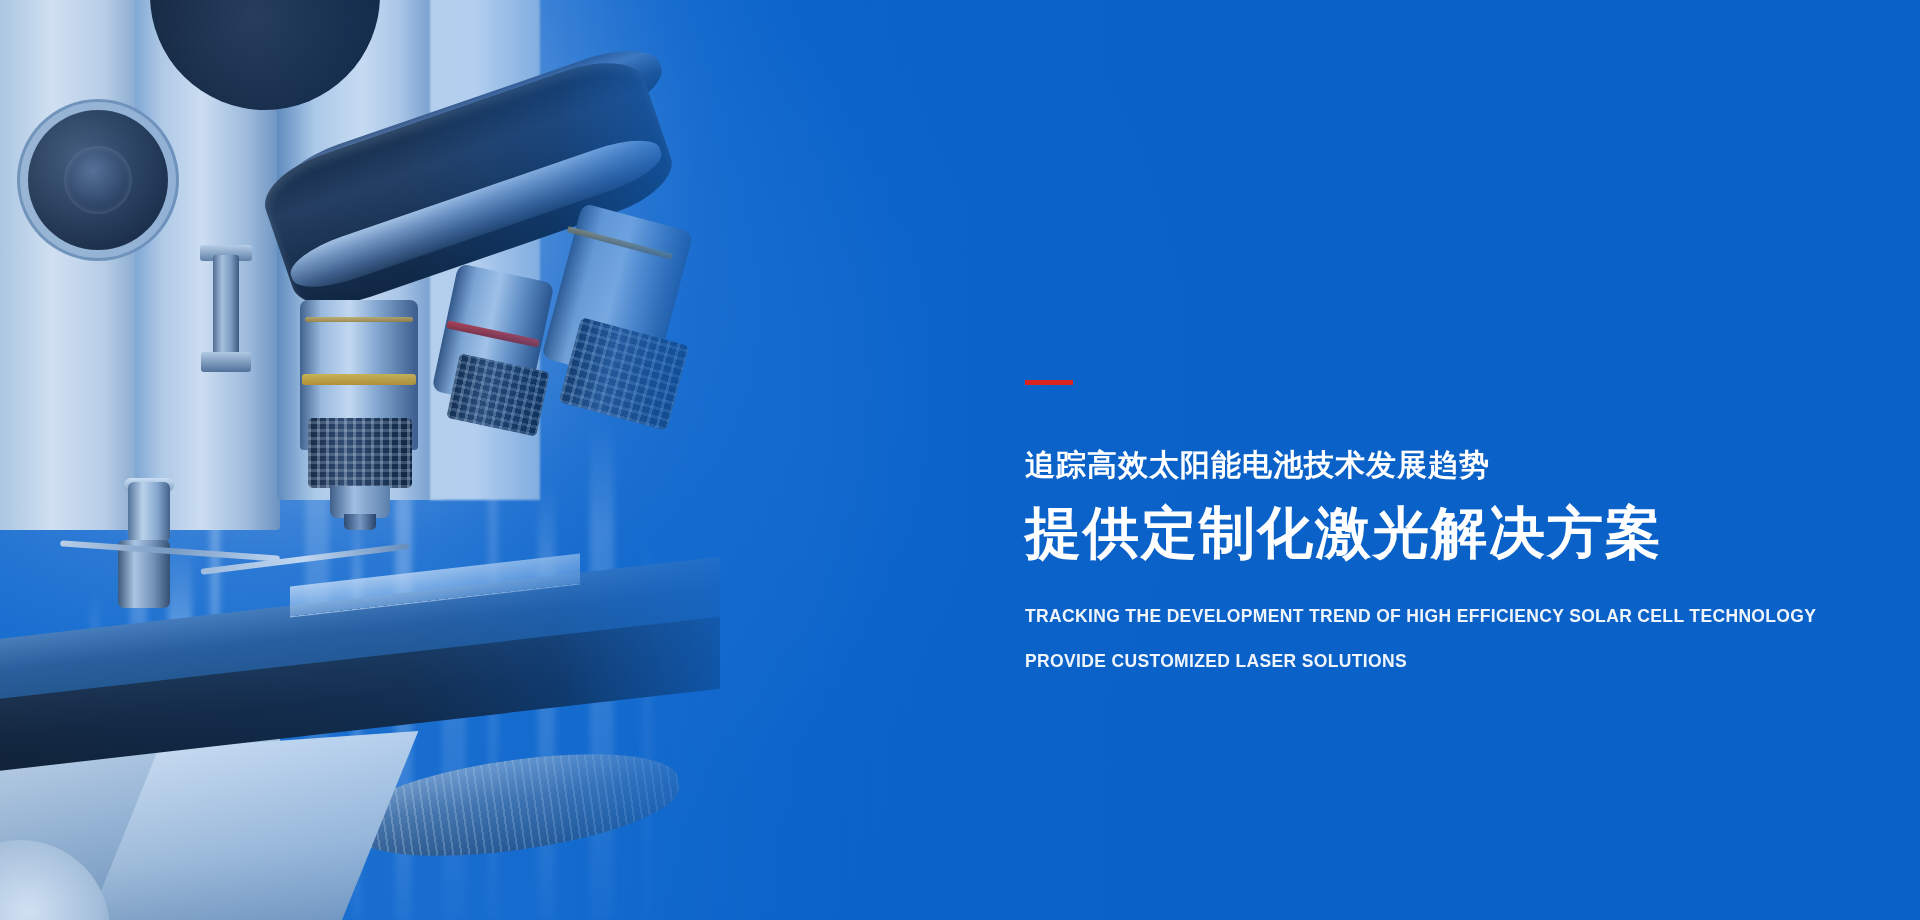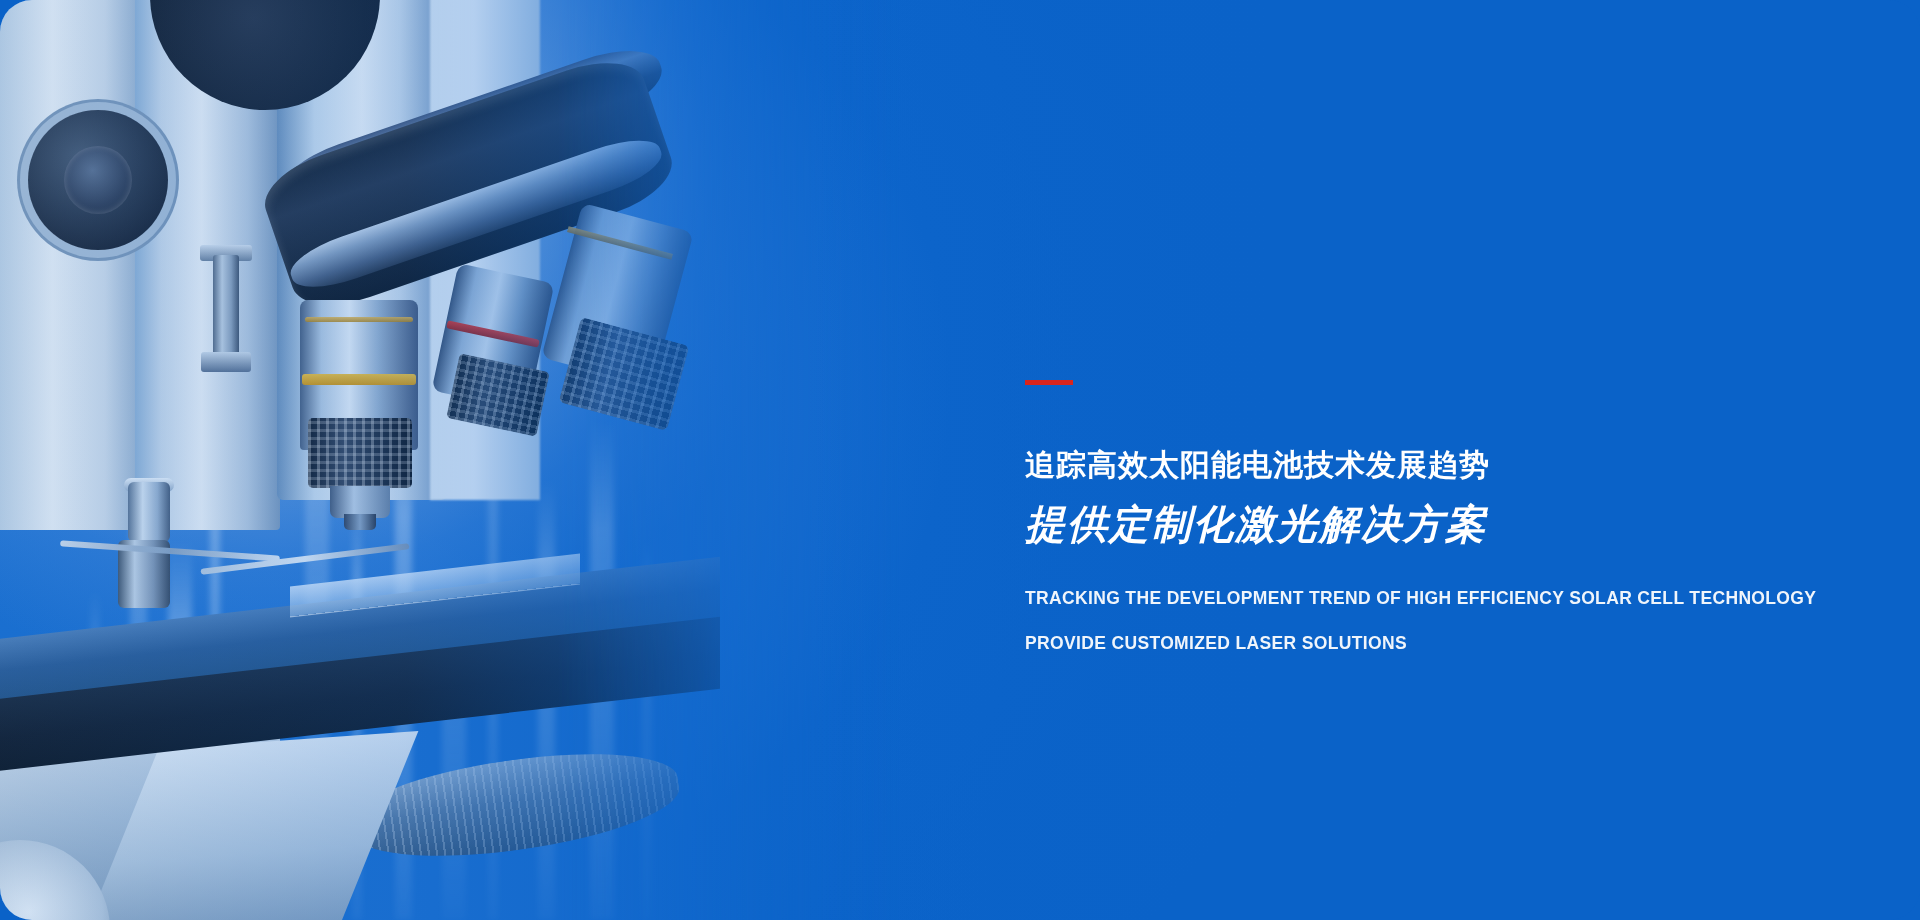--- a/index.html
+++ b/index.html
@@ -3,21 +3,20 @@
 <meta charset="utf-8">
 <style>
   html,body{margin:0;padding:0;background:#0a62c8;}
   *{box-sizing:border-box;}
   .stage{
     position:relative;
     width:1920px;height:920px;
     overflow:hidden;
     font-family:"Liberation Sans","DejaVu Sans",sans-serif;
     background:#0a62c8;
-    border-radius:32px;
   }
 
   
   .bg-base{
     position:absolute;inset:0;
     background:
       radial-gradient(1100px 900px at 14% 42%, #3f86dd 0%, #1f72d4 38%, #0d65cb 62%, #0a62c8 100%),
       linear-gradient(90deg,#2f7cd8 0%, #1a6fd2 30%, #0c63c9 58%, #0a62c8 100%);
   }
   .bg-right-flat{
@@ -257,22 +256,22 @@
     position:absolute;left:1025px;top:380px;width:760px;
   }
   .accent-rule{
     width:48px;height:5px;background:#d9251d;margin:0 0 62px 0;
   }
   .kicker{
     color:#ffffff;font-size:30px;font-weight:700;letter-spacing:1px;
     margin:0 0 18px 0;line-height:1.2;white-space:nowrap;
   }
   .headline{
-    color:#ffffff;font-size:40px;font-weight:700;letter-spacing:2px;
-    margin:0 0 40px 0;line-height:1.15;white-space:nowrap;font-style:italic;
+    color:#ffffff;font-size:56px;font-weight:700;letter-spacing:2px;
+    margin:0 0 40px 0;line-height:1.15;white-space:nowrap;
   }
   .sub-en{
     color:#f0f5fb;font-size:17.5px;font-weight:700;letter-spacing:.35px;
     margin:0 0 22px 0;line-height:1.3;white-space:nowrap;
   }
   .sub-en.last{margin-bottom:15px;}
 </style>
 </head>
 <body>
 

